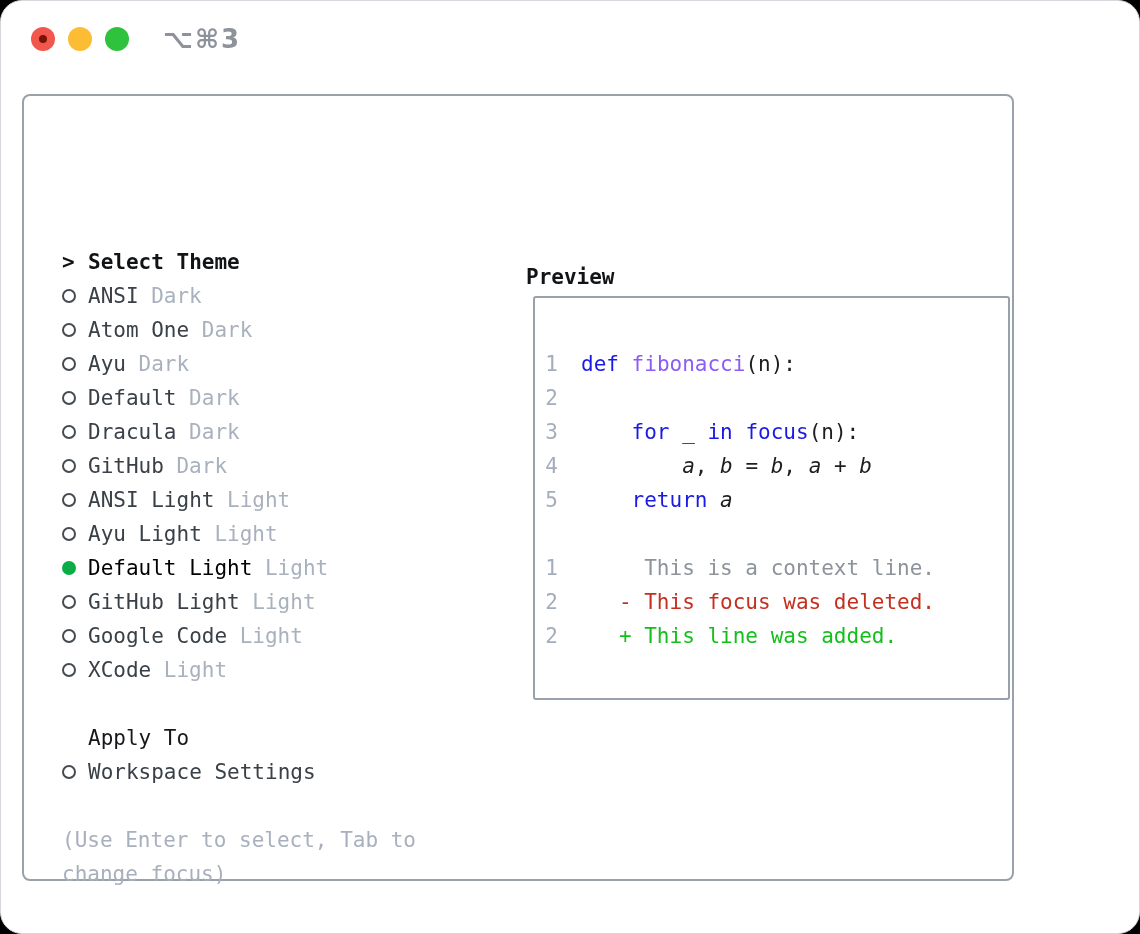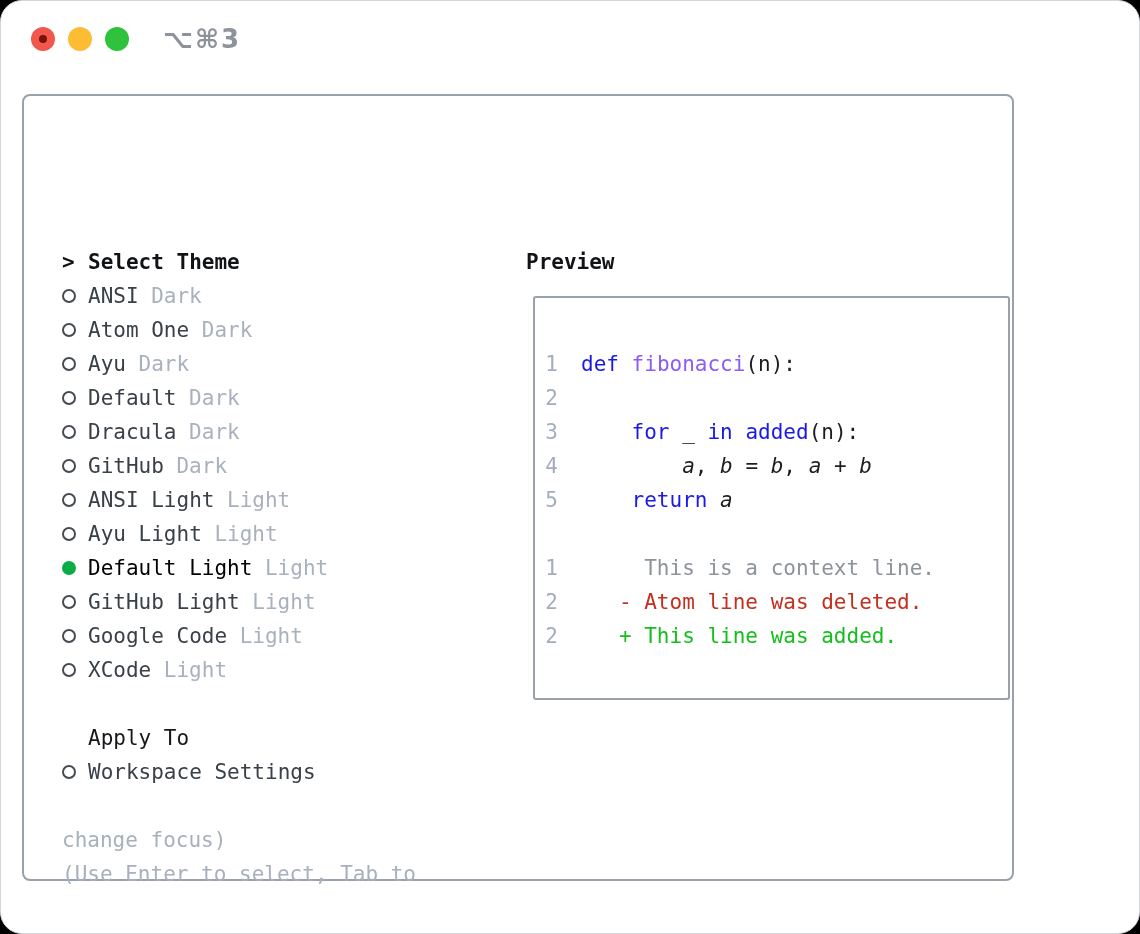--- a/index.html
+++ b/index.html
@@ -34,21 +34,21 @@
   .dot{width:14px;height:14px;border:2px solid #454b53;border-radius:50%;box-sizing:border-box;}
   .dot.sel{background:#0aad45;border-color:#0aad45;}
   .name{color:#3a4047;}
   .name.sel{color:#000000;}
   .tag{color:#a8b1bd;padding-left:12.6px;}
   .apply-hdr{color:#15171a;}
   .spacer{height:34px;}
   .hint-line{height:34px;line-height:34px;color:#a7b0bc;white-space:pre;}
   
   .preview-label{
-    position:absolute;left:502px;top:149px;height:34px;line-height:34px;
+    position:absolute;left:502px;top:164px;height:34px;line-height:34px;
     font-size:21px;font-weight:700;color:#111316;
   }
   .pbox{
     position:absolute;left:509px;top:200px;width:477px;height:404px;
     border:2px solid #99a1ac;border-radius:3px;box-sizing:border-box;
     padding-top:49px;overflow:hidden;background:#fff;
   }
   .code-line{height:34px;line-height:34px;font-size:21px;display:flex;white-space:pre;}
   .ln{flex:0 0 23px;width:23px;text-align:right;color:#a3adbb;}
   .code{padding-left:23px;color:#1c1e20;}
@@ -155,33 +155,33 @@
 
   <div class="row">
     <span class="marker"><span class="dot"></span></span>
     <span class="name">Workspace Settings</span>
   </div>
 </div>
 
       <div class="spacer"></div>
 
       <div>
+        <div class="hint-line">(Use Enter to select, Tab to</div>
         <div class="hint-line">change focus)</div>
-        <div class="hint-line">(Use Enter to select, Tab to</div>
       </div>
     </div>
 
     <div class="preview-label">Preview</div>
 
     <div class="pbox" id="preview-box">
         <div class="code-line"><span class="ln">1</span><span class="code"><span class="tk-kw">def</span><span class="tk-pl"> </span><span class="tk-fn">fibonacci</span><span class="tk-pl">(n):</span></span></div>
         <div class="code-line"><span class="ln">2</span></div>
-        <div class="code-line"><span class="ln">3</span><span class="code"><span class="tk-pl">    </span><span class="tk-kw">for</span><span class="tk-pl"> _ </span><span class="tk-kw">in</span><span class="tk-pl"> </span><span class="tk-kw">added</span><span class="tk-pl">(n):</span></span></div>
+        <div class="code-line"><span class="ln">3</span><span class="code"><span class="tk-pl">    </span><span class="tk-kw">for</span><span class="tk-pl"> _ </span><span class="tk-kw">in</span><span class="tk-pl"> </span><span class="tk-kw">focus</span><span class="tk-pl">(n):</span></span></div>
         <div class="code-line"><span class="ln">4</span><span class="code"><span class="tk-pl">        </span><span class="tk-var">a</span><span class="tk-pl">, </span><span class="tk-var">b</span><span class="tk-pl"> = </span><span class="tk-var">b</span><span class="tk-pl">, </span><span class="tk-var">a</span><span class="tk-pl"> + </span><span class="tk-var">b</span></span></div>
         <div class="code-line"><span class="ln">5</span><span class="code"><span class="tk-pl">    </span><span class="tk-kw">return</span><span class="tk-pl"> </span><span class="tk-var">a</span></span></div>
         <div class="code-line"><span class="ln"></span><span class="code"></span></div>
         <div class="code-line"><span class="ln">1</span><span class="code"><span class="tk-ctx">     This is a context line.</span></span></div>
-        <div class="code-line"><span class="ln">2</span><span class="code"><span class="tk-del">   - Atom line was deleted.</span></span></div>
+        <div class="code-line"><span class="ln">2</span><span class="code"><span class="tk-del">   - This focus was deleted.</span></span></div>
         <div class="code-line"><span class="ln">2</span><span class="code"><span class="tk-add">   + This line was added.</span></span></div>
       </div>
 
   </div>
 </div>
 
 </body></html>

